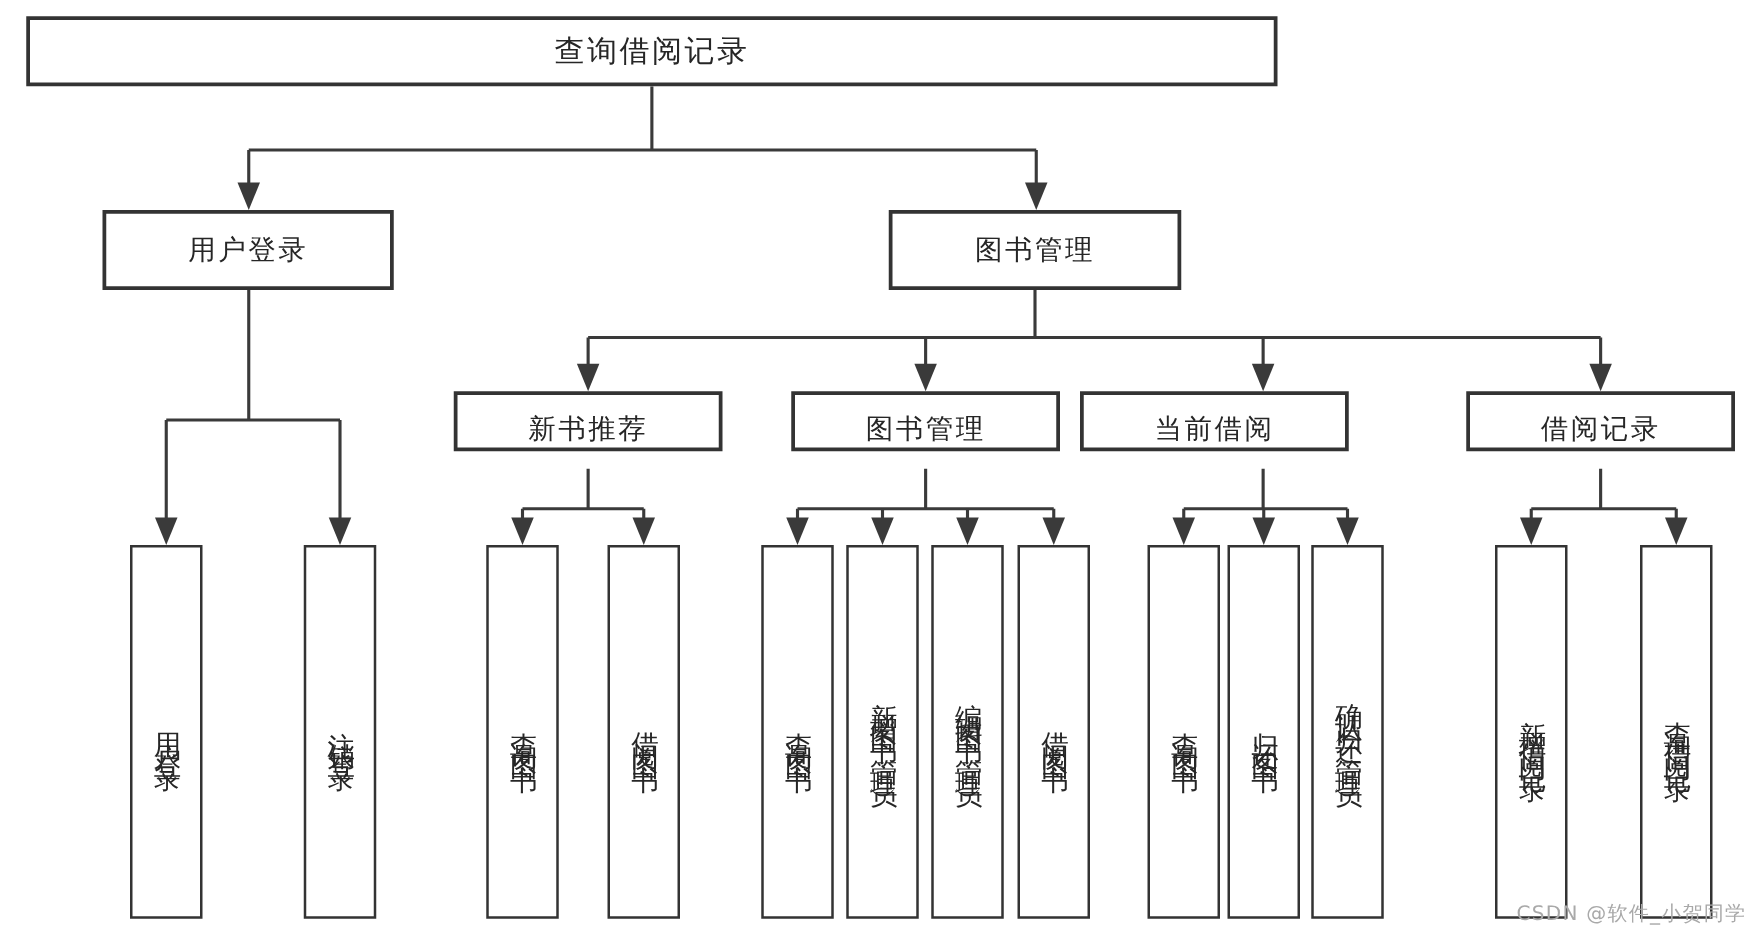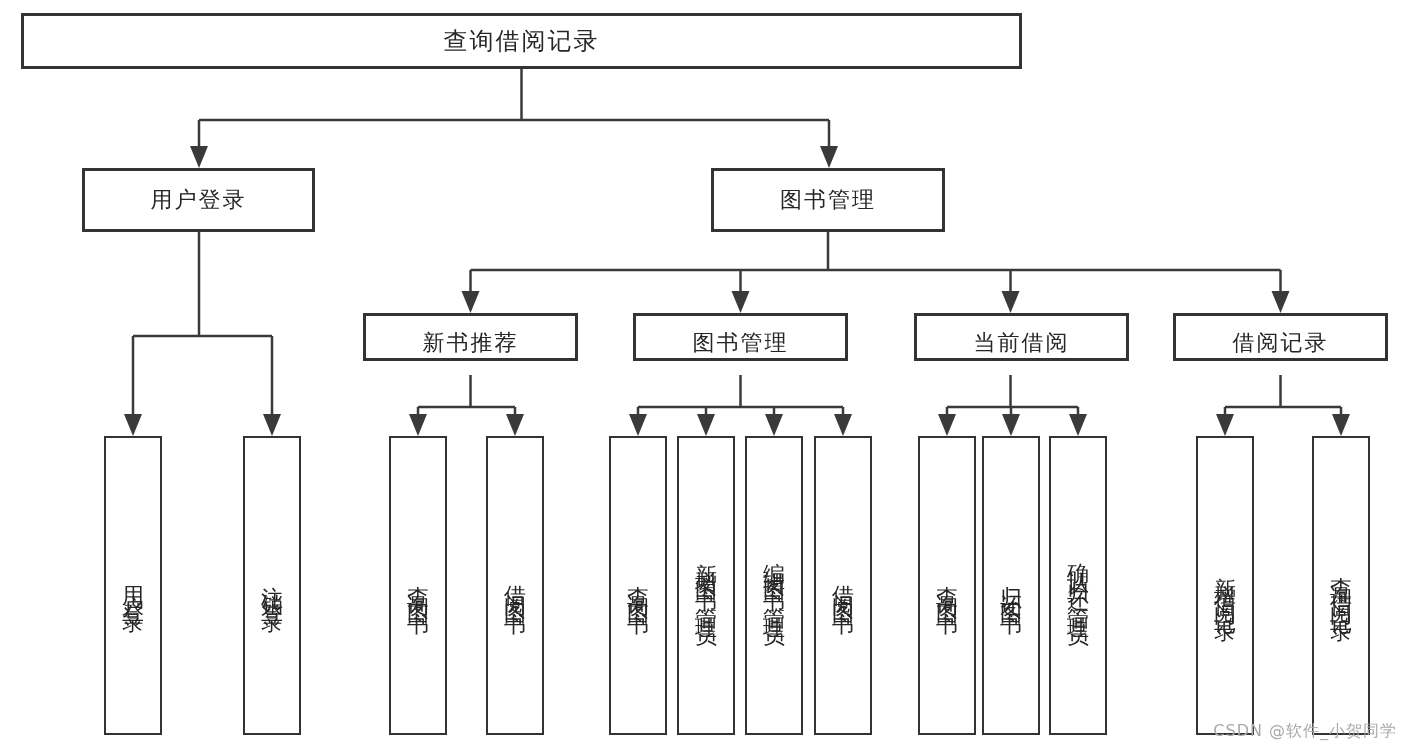--- a/index.html
+++ b/index.html
@@ -129,21 +129,21 @@
   <div class="node branch" style="left:711px;top:168px;width:234px;height:64px">
     <span>图书管理</span>
   </div>
 
   <div class="node branch lvl3" style="left:363px">
     <span>新书推荐</span>
   </div>
   <div class="node branch lvl3" style="left:633px">
     <span>图书管理</span>
   </div>
-  <div class="node branch lvl3" style="left:914px">
+  <div class="node branch lvl3" style="left:864px">
     <span>当前借阅</span>
   </div>
   <div class="node branch lvl3" style="left:1173px">
     <span>借阅记录</span>
   </div>
 
   <div class="node leaf" style="left:104px">
     <span class="vtext">用户登录</span>
   </div>
   <div class="node leaf" style="left:243px">

